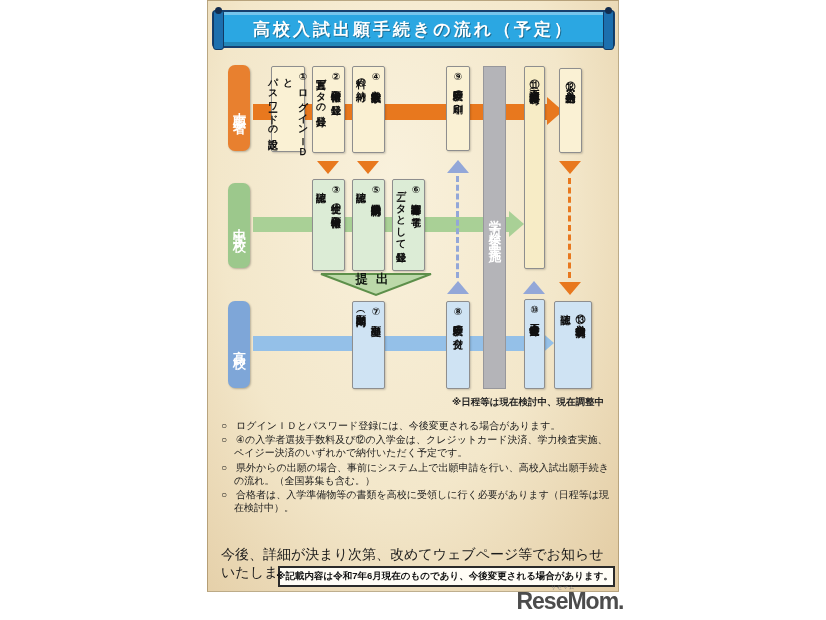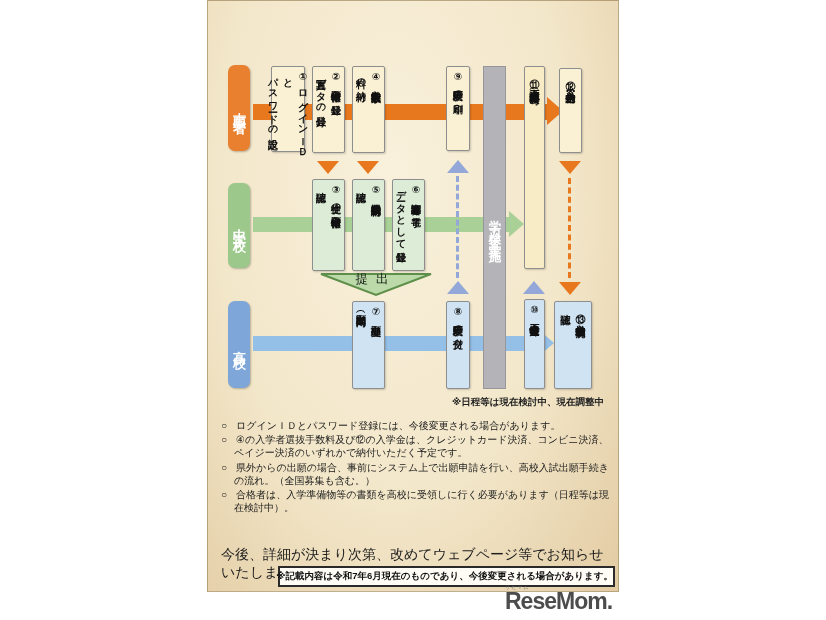--- a/index.html
+++ b/index.html
@@ -58,31 +58,38 @@
   .z3{z-index:3;}
   
   #notes{left:13px;top:418px;width:394px;font-size:10px;color:#1b1b1b;line-height:13.2px;}
   .note{padding-left:13px;text-indent:-13px;margin:0 0 1px 0;}
   .note .bullet{margin-right:9px;}
   #closing{left:13px;top:545px;width:394px;font-size:14px;color:#1b1b1b;}
   #disclaimer{
     left:70px;top:565px;width:337px;height:21px;background:#fffdf6;border:2px solid #2a2a2a;
     font-size:9.5px;font-weight:bold;color:#111;display:flex;align-items:center;justify-content:flex-end;white-space:nowrap;
   }
-  #logo{left:298px;top:585px;width:130px;text-align:left;color:#4c4c4c;}
+  #logo{left:298px;top:585px;width:130px;text-align:center;color:#4c4c4c;}
   #logo .ruby{display:block;font-size:5px;letter-spacing:1px;color:#777;margin-right:14px;line-height:5px;}
   #logo .word{font-size:23px;font-weight:bold;letter-spacing:-1px;line-height:22px;}
-  #submit-text{font-size:12.5px;font-weight:normal;letter-spacing:8px;color:#101810;text-align:center;z-index:4;}
+  #submit-text{font-size:12.5px;font-weight:bold;letter-spacing:8px;color:#101810;text-align:center;z-index:4;}
   #adjust-note{left:200px;top:395px;width:196px;text-align:right;font-size:9.5px;font-weight:bold;color:#222;}
 </style>
 </head>
 <body>
 
 <div id="panel">
 
+  <div id="banner" class="abs">
+    <span class="roll" style="left:-1px;"></span>
+    <span class="roll" style="right:-1px;"></span>
+    <span class="knob" style="left:1px;"></span>
+    <span class="knob" style="right:1px;"></span>
+    <span id="banner-text">高校入試出願手続きの流れ（予定）</span>
+  </div>
 
   <div class="lane abs" style="left:20px;top:64px;height:86px;background:var(--orangeLane);">
     <span class="vtext">志願者</span>
   </div>
   <div class="lane abs" style="left:20px;top:182px;height:85px;background:var(--greenLane);">
     <span class="vtext">中学校</span>
   </div>
   <div class="lane abs" style="left:20px;top:300px;height:87px;background:var(--blueLane);">
     <span class="vtext">高校</span>
   </div>
@@ -165,21 +172,21 @@
 
   <svg class="abs" style="left:111px;top:271px;z-index:3;" width="114" height="25">
     <polygon points="2,2 112,2 57,23" fill="#bcd9a9" stroke="#5d8f4a" stroke-width="2"></polygon>
   </svg>
   <div id="submit-text" class="abs" style="left:111px;top:270px;width:114px;">提出</div>
 
   <div id="adjust-note" class="abs">※日程等は現在検討中、現在調整中</div>
 
   <div id="notes" class="abs">
     <p class="note"><span class="bullet">○</span><span>ログインＩＤとパスワード登録には、今後変更される場合があります。</span></p>
-    <p class="note"><span class="bullet">○</span><span>④の入学者選抜手数料及び⑫の入学金は、クレジットカード決済、コンビニ決済、ペイジー決済のいずれかで納付いただく予定です。</span></p>
+    <p class="note"><span class="bullet">○</span><span>④の入学者選抜手数料及び⑫の入学金は、クレジットカード決済、学力検査実施、ペイジー決済のいずれかで納付いただく予定です。</span></p>
     <p class="note"><span class="bullet">○</span><span>県外からの出願の場合、事前にシステム上で出願申請を行い、高校入試出願手続きの流れ。（全国募集も含む。）</span></p>
     <p class="note"><span class="bullet">○</span><span>合格者は、入学準備物等の書類を高校に受領しに行く必要があります（日程等は現在検討中）。</span></p>
   </div>
 
   <div id="closing" class="abs">今後、詳細が決まり次第、改めてウェブページ等でお知らせいたします。</div>
 
   <div id="disclaimer" class="abs">
     <span>※記載内容は令和7年6月現在のものであり、今後変更される場合があります。</span>
   </div>
 </div>

